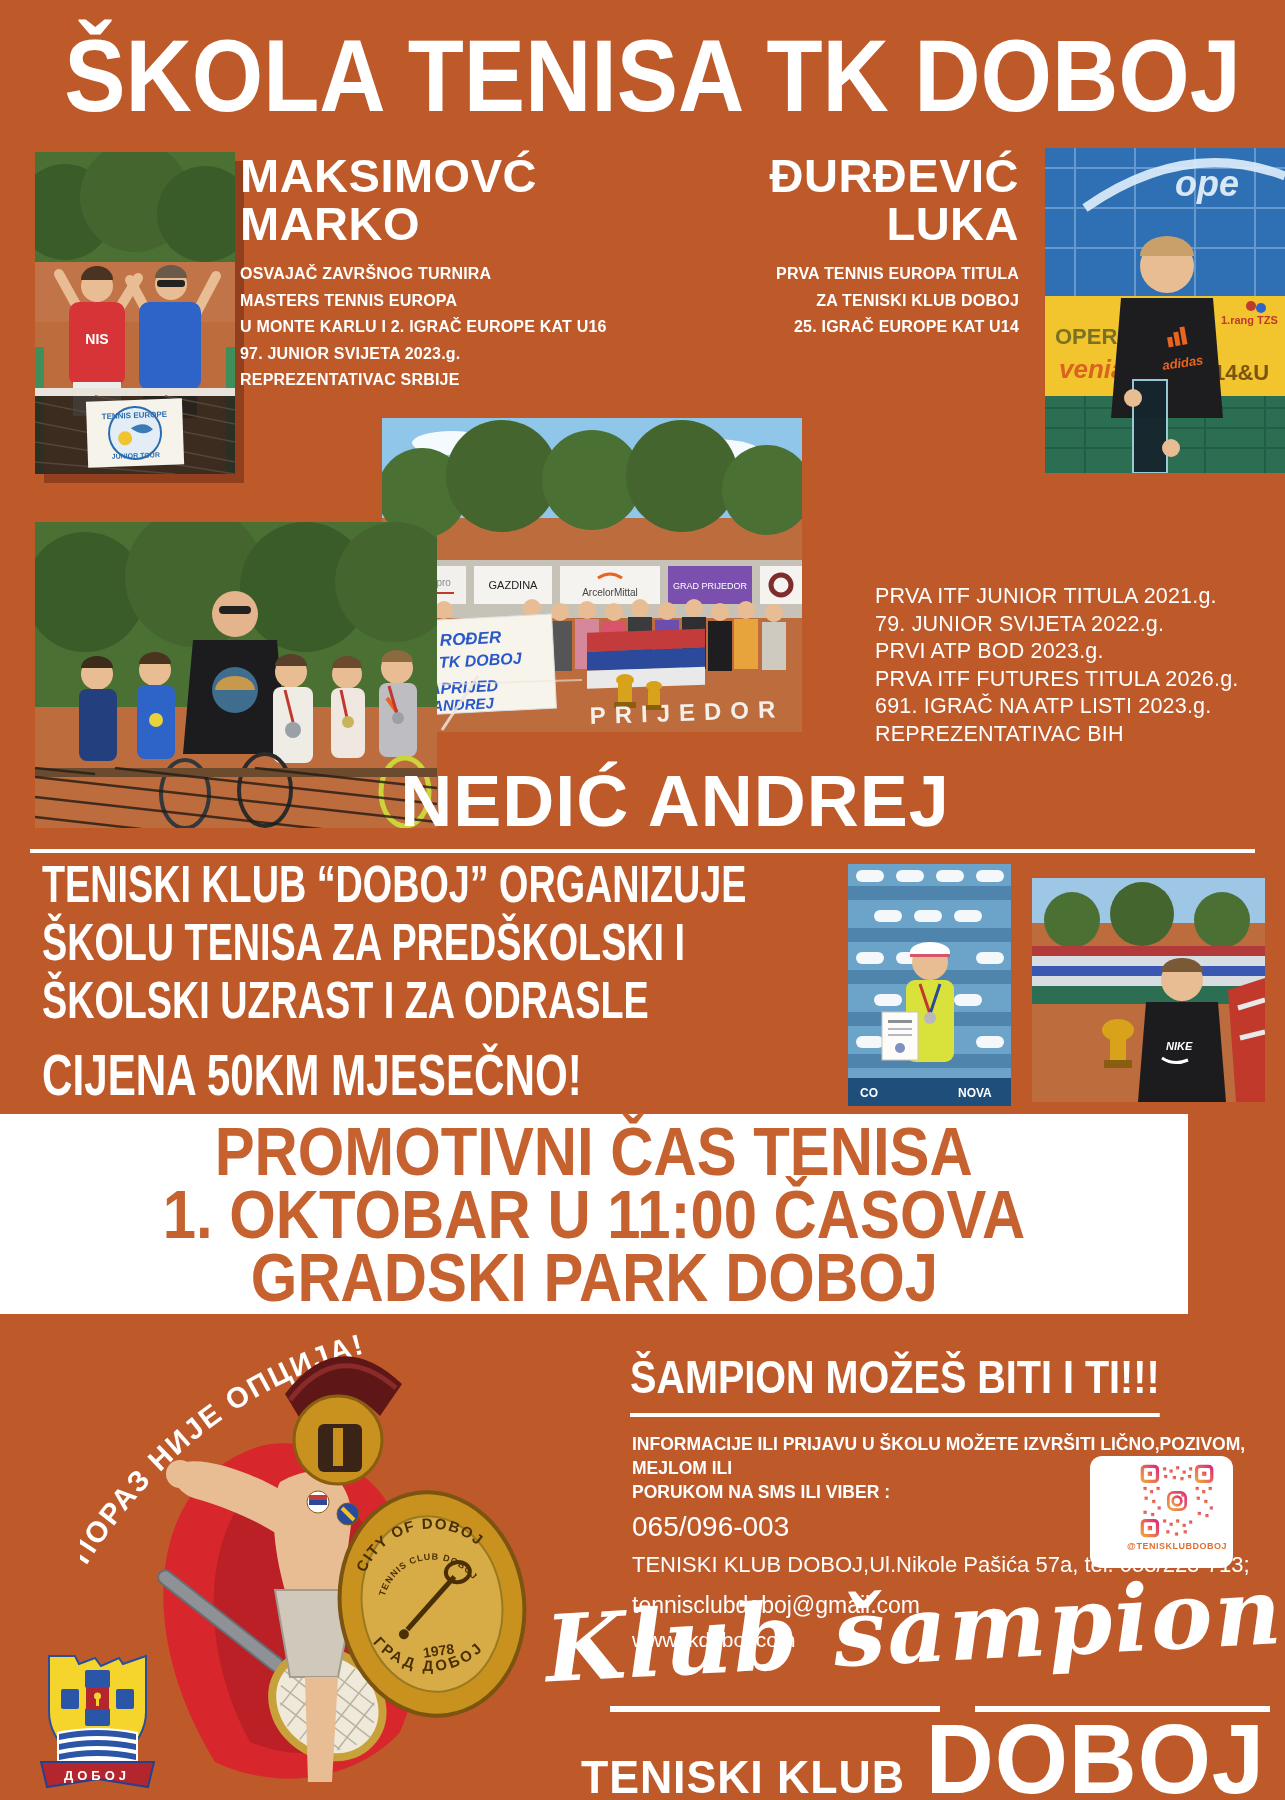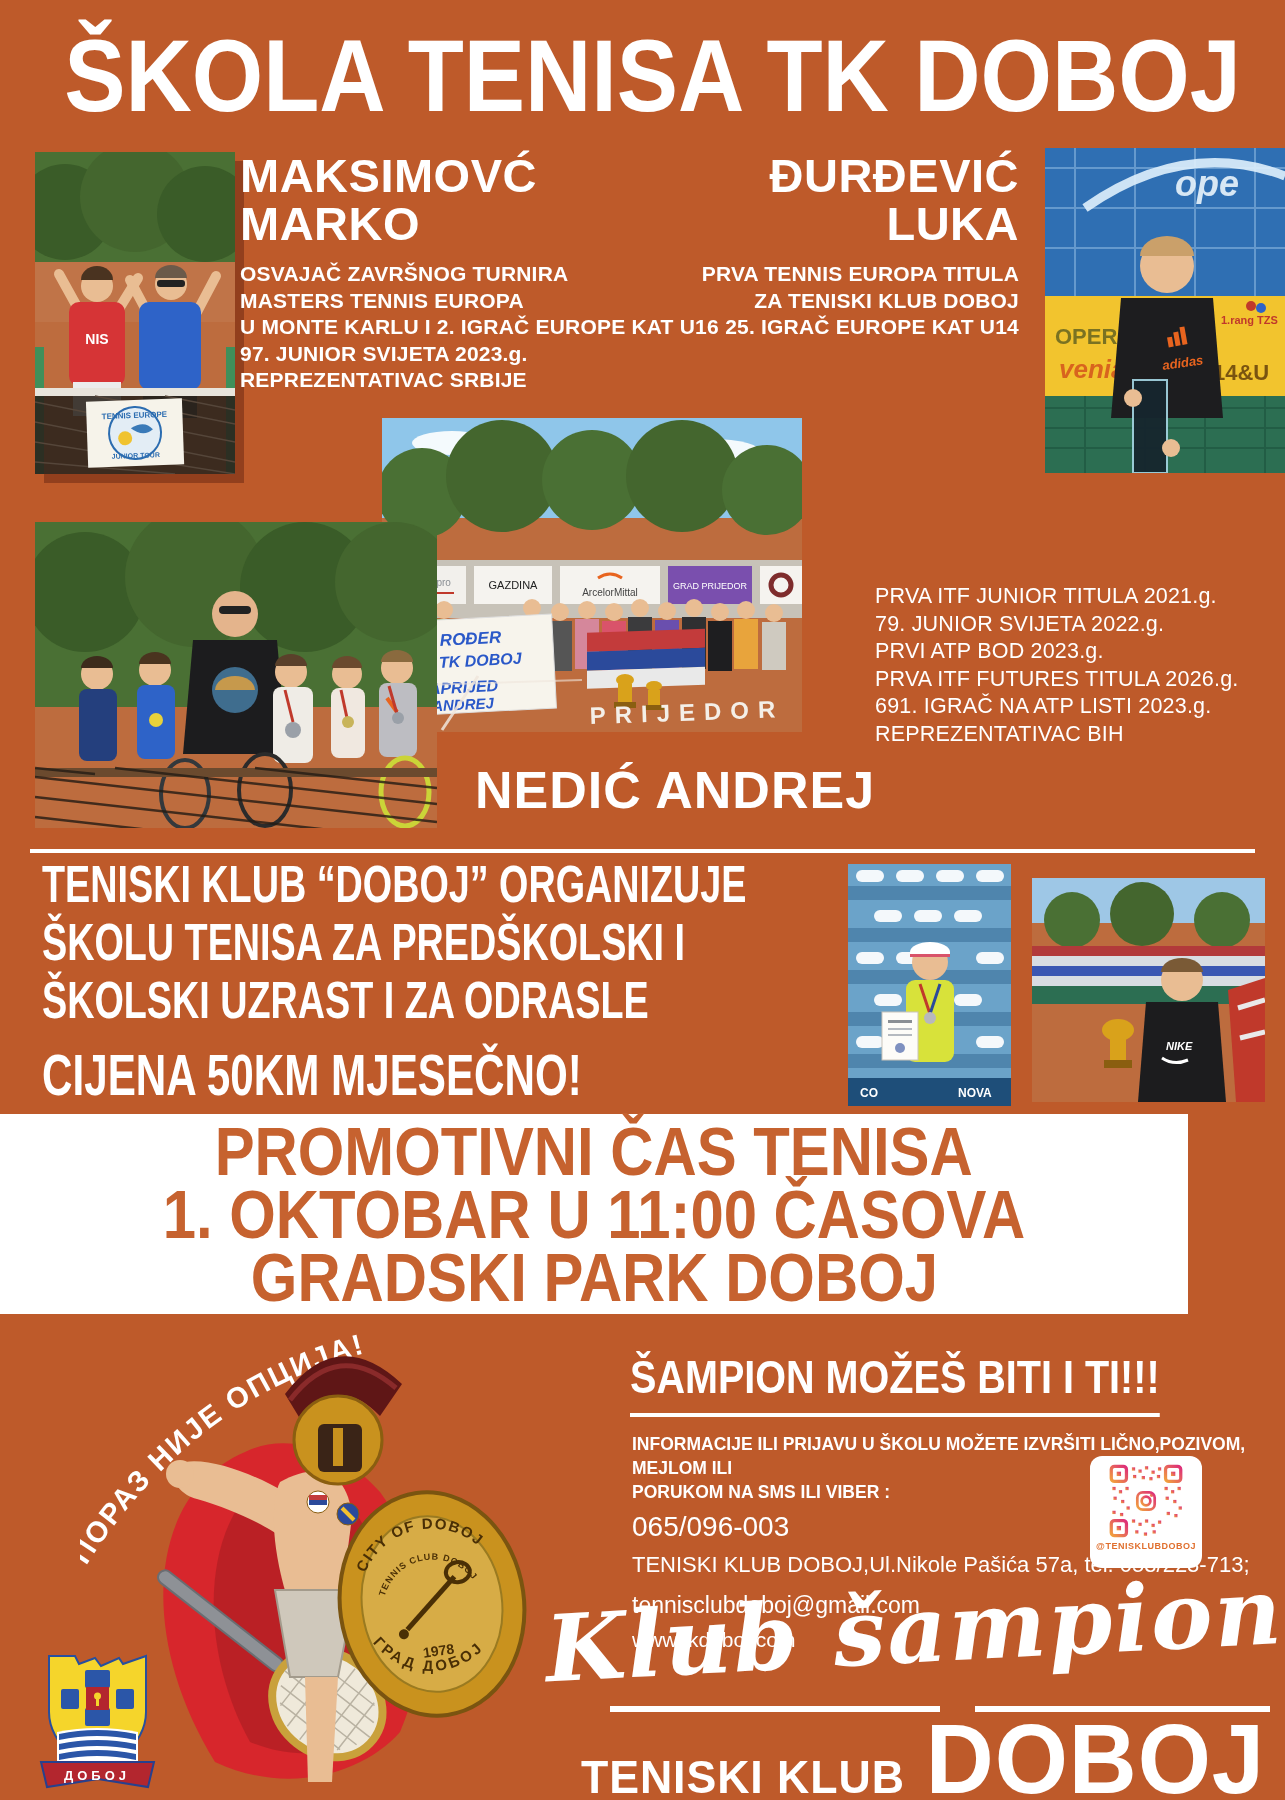--- a/index.html
+++ b/index.html
@@ -4,27 +4,27 @@
 <style>
   html,body{margin:0;padding:0;background:#888;}
   .poster{position:relative;width:1285px;height:1800px;background:#BE5A2A;overflow:hidden;
           font-family:"Liberation Sans",sans-serif;color:#fff;}
   .abs{position:absolute;}
 
   .title{top:18px;left:0;width:1285px;text-align:center;font-weight:700;font-size:102px;
          letter-spacing:0;transform:scaleX(.9);transform-origin:center;white-space:nowrap;}
 
   .pname{font-weight:700;font-size:47px;line-height:48px;letter-spacing:.5px;}
-  .plist{margin-top:13px;font-weight:700;font-size:21px;line-height:26.5px;letter-spacing:.2px;}
+  .plist{margin-top:13px;font-weight:700;font-size:16px;line-height:26.5px;letter-spacing:.2px;}
   .plist div{white-space:nowrap;}
   .right{text-align:right;}
 
   .itf{font-weight:400;font-size:21.5px;line-height:27.5px;letter-spacing:.2px;white-space:nowrap;}
 
-  .nedic{top:760px;left:330px;width:690px;text-align:center;font-weight:700;font-size:52px;
+  .nedic{top:760px;left:330px;width:690px;text-align:center;font-weight:700;font-size:72px;
          letter-spacing:1px;white-space:nowrap;}
   .divider{top:849px;left:30px;width:1225px;height:4px;background:#fff;}
 
   .offer{top:856px;left:42px;}
   .offer .oline{font-weight:700;font-size:51px;line-height:58px;white-space:nowrap;
                 transform:scaleX(.74);transform-origin:left center;}
   .offer .oprice{margin-top:12px;font-weight:700;font-size:57px;white-space:nowrap;
                  transform:scaleX(.74);transform-origin:left center;}
 
   .band{top:1114px;left:0;width:1188px;height:200px;background:#fff;display:flex;
@@ -36,21 +36,21 @@
             border-bottom:4px solid #fff;padding-bottom:9px;display:inline-block;
             transform:scaleX(.86);transform-origin:left center;}
   .infocol{top:1432px;left:632px;width:660px;}
   .iline{font-weight:700;font-size:17.5px;line-height:24px;}
   .phone{margin-top:7px;font-size:28px;font-weight:400;}
   .addr{margin-top:9px;font-size:22px;font-weight:400;}
   .email{margin-top:14px;font-size:23px;font-weight:400;}
   .web{margin-top:9px;font-size:21px;font-weight:400;}
 
   .qrcard{top:1456px;left:1090px;width:112px;height:112px;background:#fff;border-radius:12px;
-          display:flex;flex-direction:column;align-items:center;}
+          display:flex;flex-direction:column;align-items:center;padding-left:31px;}
   .qrcard svg{margin-top:7px;}
   .qrhandle{font-size:9px;font-weight:700;color:#E0702F;letter-spacing:.5px;margin-top:2px;}
 
   .script{top:1576px;left:545px;width:745px;text-align:center;color:#fff;
           font-family:"DejaVu Serif",serif;font-style:italic;font-weight:700;font-size:92px;
           transform:rotate(-3deg);white-space:nowrap;letter-spacing:2px;}
   .ubar{height:6px;background:#fff;}
 
   .club{top:1702px;left:540px;width:725px;display:flex;justify-content:flex-end;
         align-items:baseline;gap:22px;transform:scaleX(.95);transform-origin:right center;}

